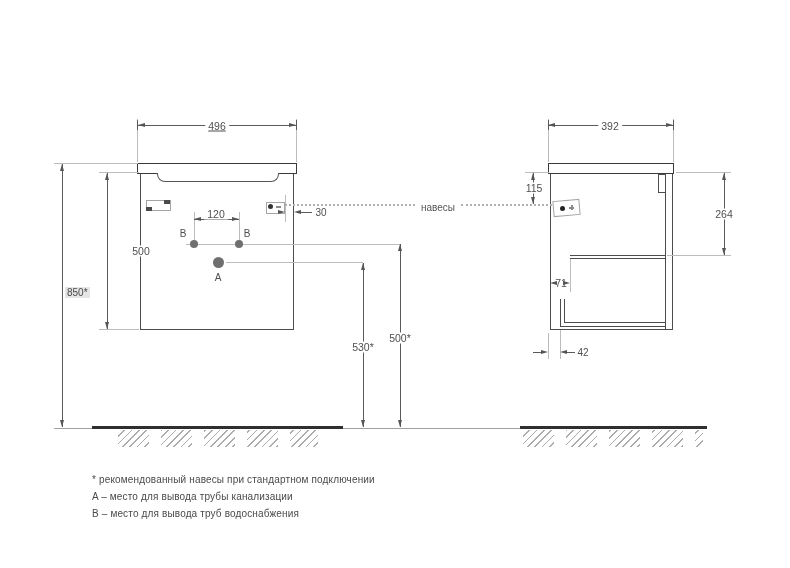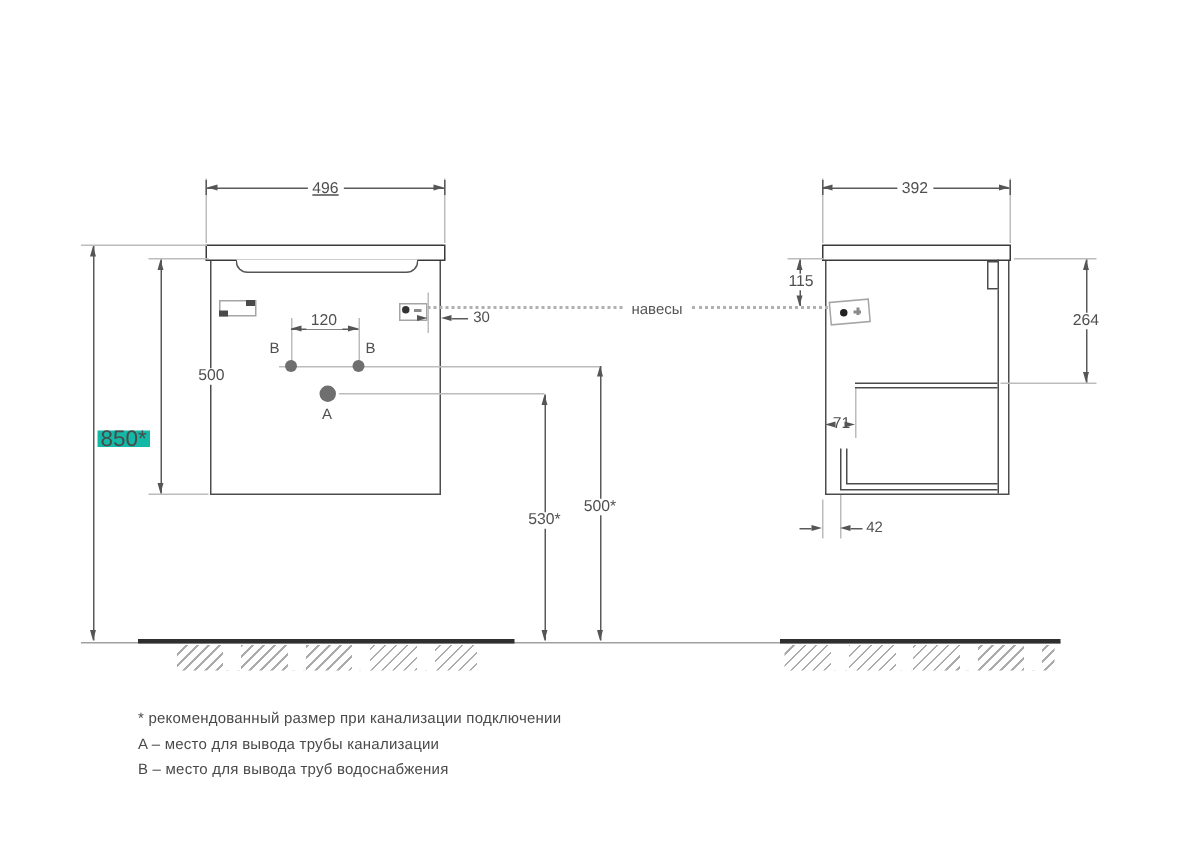--- a/index.html
+++ b/index.html
@@ -65,21 +65,21 @@
     <div class="xh" style="left:99px;top:329px;width:40px;"></div>
     <div class="vl" style="left:107px;top:173px;height:156px;"></div>
     <div class="arr a-u" style="left:105px;top:173px;"></div>
     <div class="arr a-d" style="left:105px;top:322px;"></div>
     <div class="dlab" style="left:107px;top:251px;margin-left:34px;">500</div>
 
     <div class="xh" style="left:54px;top:163px;width:84px;"></div>
     <div class="vl" style="left:62px;top:164px;height:263px;"></div>
     <div class="arr a-u" style="left:60px;top:164px;"></div>
     <div class="arr a-d" style="left:60px;top:420px;"></div>
-    <div class="abs" style="left:65px;top:287px;font-size:15px;line-height:11px;background:#14b8a6;padding:0 2px;z-index:6;">850*</div>
+    <div class="abs" style="left:65px;top:287px;font-size:10px;line-height:11px;background:#e5e5e5;padding:0 2px;z-index:6;">850*</div>
 
     <div class="xv" style="left:194px;top:212px;height:29px;"></div>
     <div class="xv" style="left:239px;top:212px;height:29px;"></div>
     <div class="hl" style="left:194px;top:219px;width:45px;"></div>
     <div class="arr a-l" style="left:194px;top:217px;"></div>
     <div class="arr a-r" style="left:232px;top:217px;"></div>
     <div class="dlab" style="left:216px;top:214px;">120</div>
 
     <div class="arr a-r" style="left:278px;top:209.5px;"></div>
     <div class="arr a-l" style="left:294px;top:209.5px;"></div>
@@ -170,18 +170,18 @@
     <div class="plab" style="left:583px;top:352px;">42</div>
   </div>
 
   <div class="xh" style="left:54px;top:428px;width:653px;background:#a0a0a0;"></div>
   <div class="abs" style="left:92px;top:426px;width:251px;height:3px;background:#2f2f2f;z-index:3;"></div>
   <div class="abs" style="left:520px;top:426px;width:187px;height:3px;background:#2f2f2f;z-index:3;"></div>
   <div class="hatch" style="left:118px;top:430px;width:200px;height:17px;"></div>
   <div class="hatch" style="left:523px;top:430px;width:180px;height:17px;"></div>
 
   <div class="foot">
-    <p>* рекомендованный размер при канализации подключении</p>
+    <p>* рекомендованный навесы при стандартном подключении</p>
     <p>A – место для вывода трубы канализации</p>
     <p>B – место для вывода труб водоснабжения</p>
   </div>
 
 </div>
 
 </body></html>

